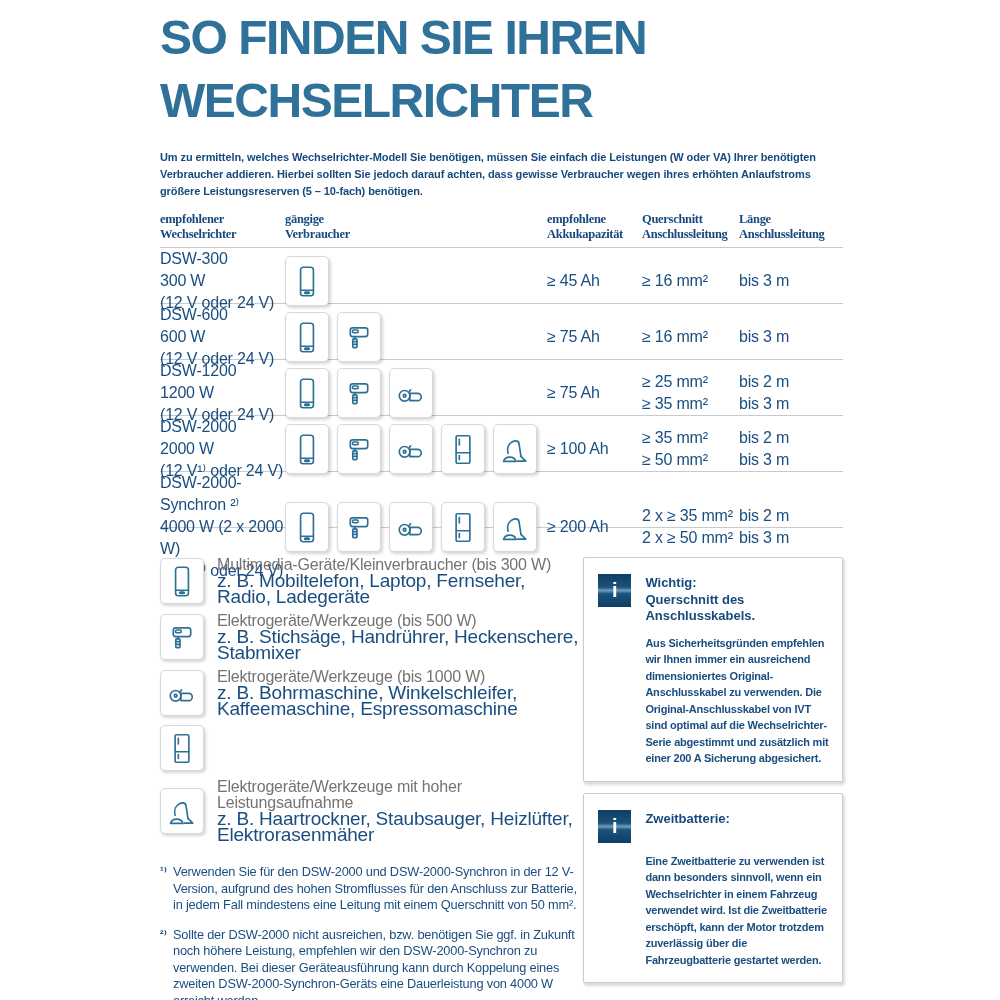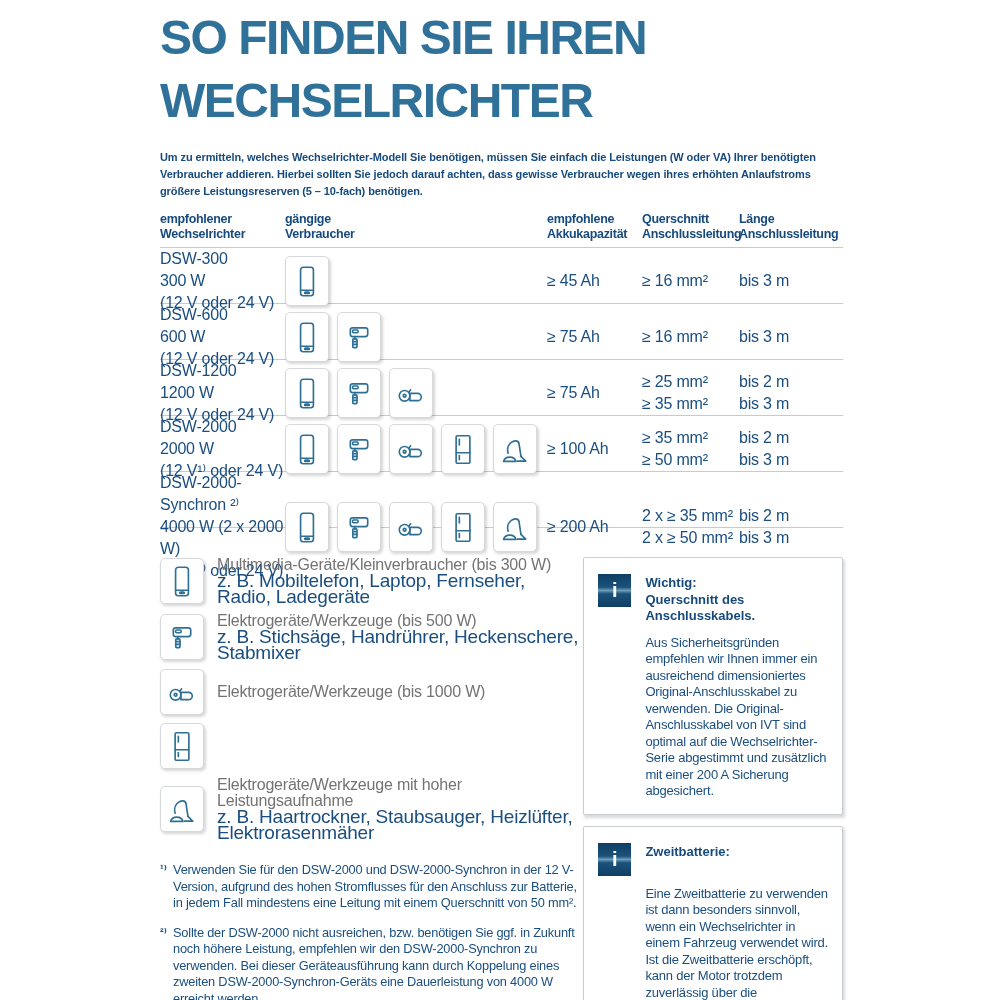--- a/index.html
+++ b/index.html
@@ -21,21 +21,21 @@
   }
 
   
   .tbl { width:683px; }
   .trow, .thead {
     display:grid;
     grid-template-columns:125px 262px 95px 97px auto;
     border-bottom:1px solid #c8cbcd;
     align-items:center;
   }
-  .thead { height:38px; align-items:start; padding-top:2px; }
+  .thead { height:38px; align-items:start; padding-top:2px;font-family:Liberation Serif, serif; }
   .thead .c {
     font-size:12.5px; font-weight:700; letter-spacing:-0.3px;
     line-height:14.5px; white-space:pre-line; color:#164a7d;
   }
   .trow { height:56px; }
   .c { white-space:pre-line; font-size:16px; line-height:22px; letter-spacing:-0.2px; }
   .icons-cell { display:flex; gap:8px; align-items:center; }
 
   .dev-box {
     width:44px; height:50px; background:#fff;
@@ -69,21 +69,21 @@
   }
   .card-head { display:flex; gap:14px; }
   .info-icon {
     width:33px; height:33px; flex:none;
     background:linear-gradient(180deg,#0f3e63 0%,#1b527b 40%,#6f9cb6 50%,#1b527b 60%,#0f3e63 100%);
     color:#ffffff; font-size:20px; font-weight:700;
     display:flex; align-items:center; justify-content:center;
   }
   .card-title { font-size:13px; font-weight:700; line-height:16.5px; white-space:pre-line; padding-top:1px; color:#164a7d; }
   .card-body { margin-left:47px; margin-top:10px; }
-  .card-body p { font-size:13px; font-weight:400; line-height:16.5px; letter-spacing:-0.2px; margin-bottom:10px; color:#1a4e80; }
+  .card-body p { font-size:11px; font-weight:700; line-height:16.5px; letter-spacing:-0.2px; margin-bottom:10px; color:#1a4e80; }
   .card-body p:last-child { margin-bottom:0; }
 </style>
 </head>
 <body>
 
 <div class="main">
 
   <h1 class="page-title">SO FINDEN SIE IHREN
 WECHSELRICHTER</h1>
 
@@ -277,20 +277,21 @@
           <span class="dev-box legend-box">
               <svg viewBox="0 0 32 36" fill="none" stroke="currentColor" stroke-width="1.8" stroke-linecap="round" stroke-linejoin="round">
                 <circle cx="9" cy="20.5" r="5.8"></circle>
                 <circle cx="9" cy="20.5" r="1.5"></circle>
                 <path d="M13.4 16.8 l2.2-2.8"></path>
                 <path d="M14.8 17.8 h8.4 a4 4 0 0 1 0 8 h-8.4 z"></path>
               </svg>
             </span>
           <div class="legend-text">
             <div class="lt">Elektrogeräte/Werkzeuge (bis 1000 W)</div>
+            <div class="ld">z. B. Bohrmaschine, Winkelschleifer, Kaffeemaschine, Espressomaschine</div>
           </div>
         </div>
         <div class="legend-item">
           <span class="dev-box legend-box">
               <svg viewBox="0 0 32 36" fill="none" stroke="currentColor" stroke-width="1.8" stroke-linecap="round" stroke-linejoin="round">
                 <rect x="8.5" y="3" width="15" height="30" rx="1.5"></rect>
                 <line x1="8.5" y1="21.5" x2="23.5" y2="21.5"></line>
                 <line x1="12" y1="7" x2="12" y2="13"></line>
                 <line x1="12" y1="24.5" x2="12" y2="29"></line>
               </svg>

